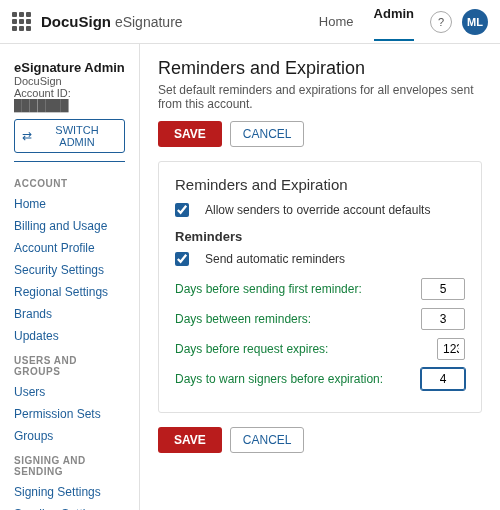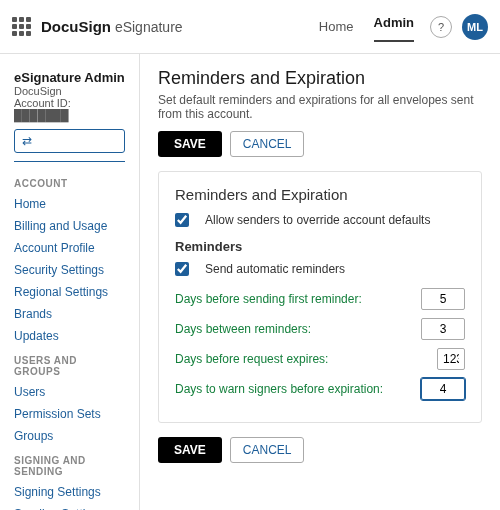--- a/index.html
+++ b/index.html
@@ -10,21 +10,21 @@
       background: #fff;
       width: 500px;
       height: 510px;
       overflow: hidden;
     }
 
     
     .top-nav {
       display: flex;
       align-items: center;
-      height: 54px;
+      height: 44px;
       border-bottom: 1px solid #e0e0e0;
       padding: 0 12px;
       background: #fff;
     }
     .top-nav-logo {
       display: flex;
       align-items: center;
       gap: 4px;
       font-size: 15px;
       font-weight: 600;
@@ -53,22 +53,22 @@
     .nav-link {
       font-size: 13px;
       color: #555;
       cursor: pointer;
       padding: 4px 0;
       text-decoration: none;
     }
     .nav-link.active {
       color: #1a1a1a;
       font-weight: 600;
-      border-bottom: 2px solid #404040;
-      padding-bottom: 10px;
+      border-bottom: 2px solid #0369a1;
+      padding-bottom: 18px;
     }
     .nav-icons {
       display: flex;
       align-items: center;
       gap: 10px;
       margin-left: 16px;
     }
     .nav-icon-circle {
       width: 22px; height: 22px;
       border: 1px solid #aaa;
@@ -160,21 +160,21 @@
     }
     .page-subtitle {
       font-size: 12px;
       color: #555;
       margin-bottom: 10px;
     }
     .btn-row {
       display: flex; gap: 8px; margin-bottom: 14px;
     }
     .btn-save {
-      background: #000000;
+      background: #b91c1c;
       color: #fff;
       border: none;
       border-radius: 3px;
       padding: 6px 16px;
       font-size: 12px;
       font-weight: 600;
       cursor: pointer;
     }
     .btn-cancel {
       background: #fff;
@@ -276,20 +276,21 @@
 <div class="layout">
 
   <div class="sidebar">
     <div class="sidebar-header">
       <div class="sidebar-admin-title">eSignature Admin</div>
       <div class="sidebar-admin-sub">DocuSign</div>
       <div class="sidebar-admin-sub">Account ID: ███████</div>
     </div>
     <button class="sidebar-switch-btn">
       <span style="font-size:12px;">⇄</span>
+      <span>SWITCH ADMIN</span>
     </button>
     <hr class="sidebar-divider">
 
     <div class="sidebar-section-title">ACCOUNT</div>
     <div class="sidebar-item">Home</div>
     <div class="sidebar-item">Billing and Usage</div>
     <div class="sidebar-item">Account Profile</div>
     <div class="sidebar-item">Security Settings</div>
     <div class="sidebar-item">Regional Settings</div>
     <div class="sidebar-item">Brands</div>

